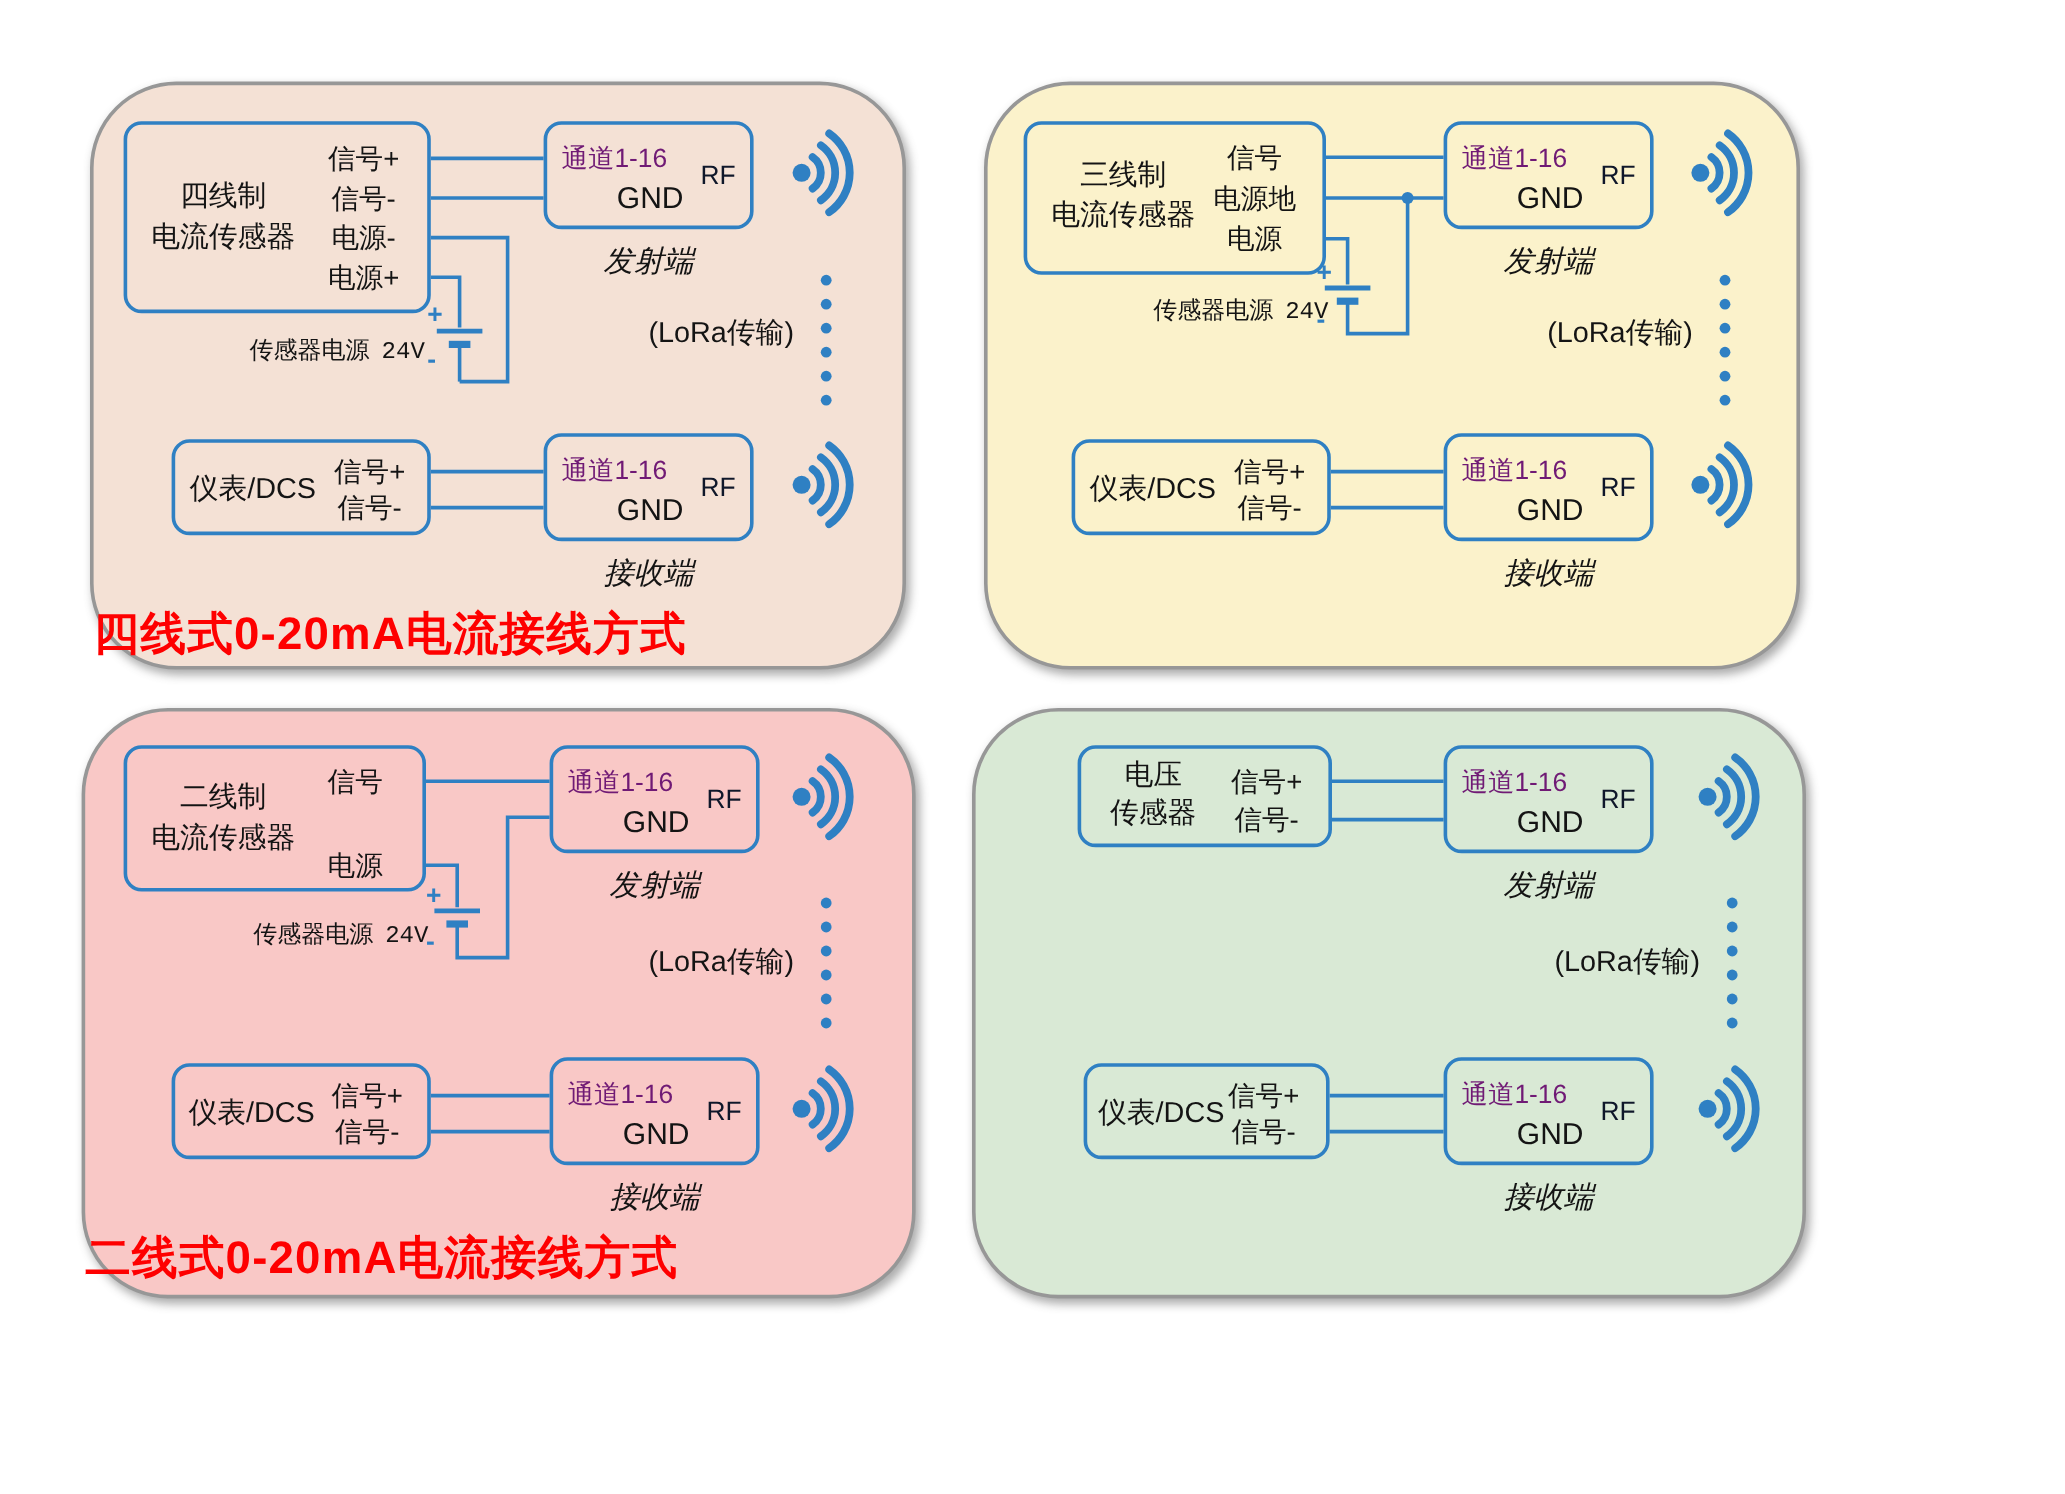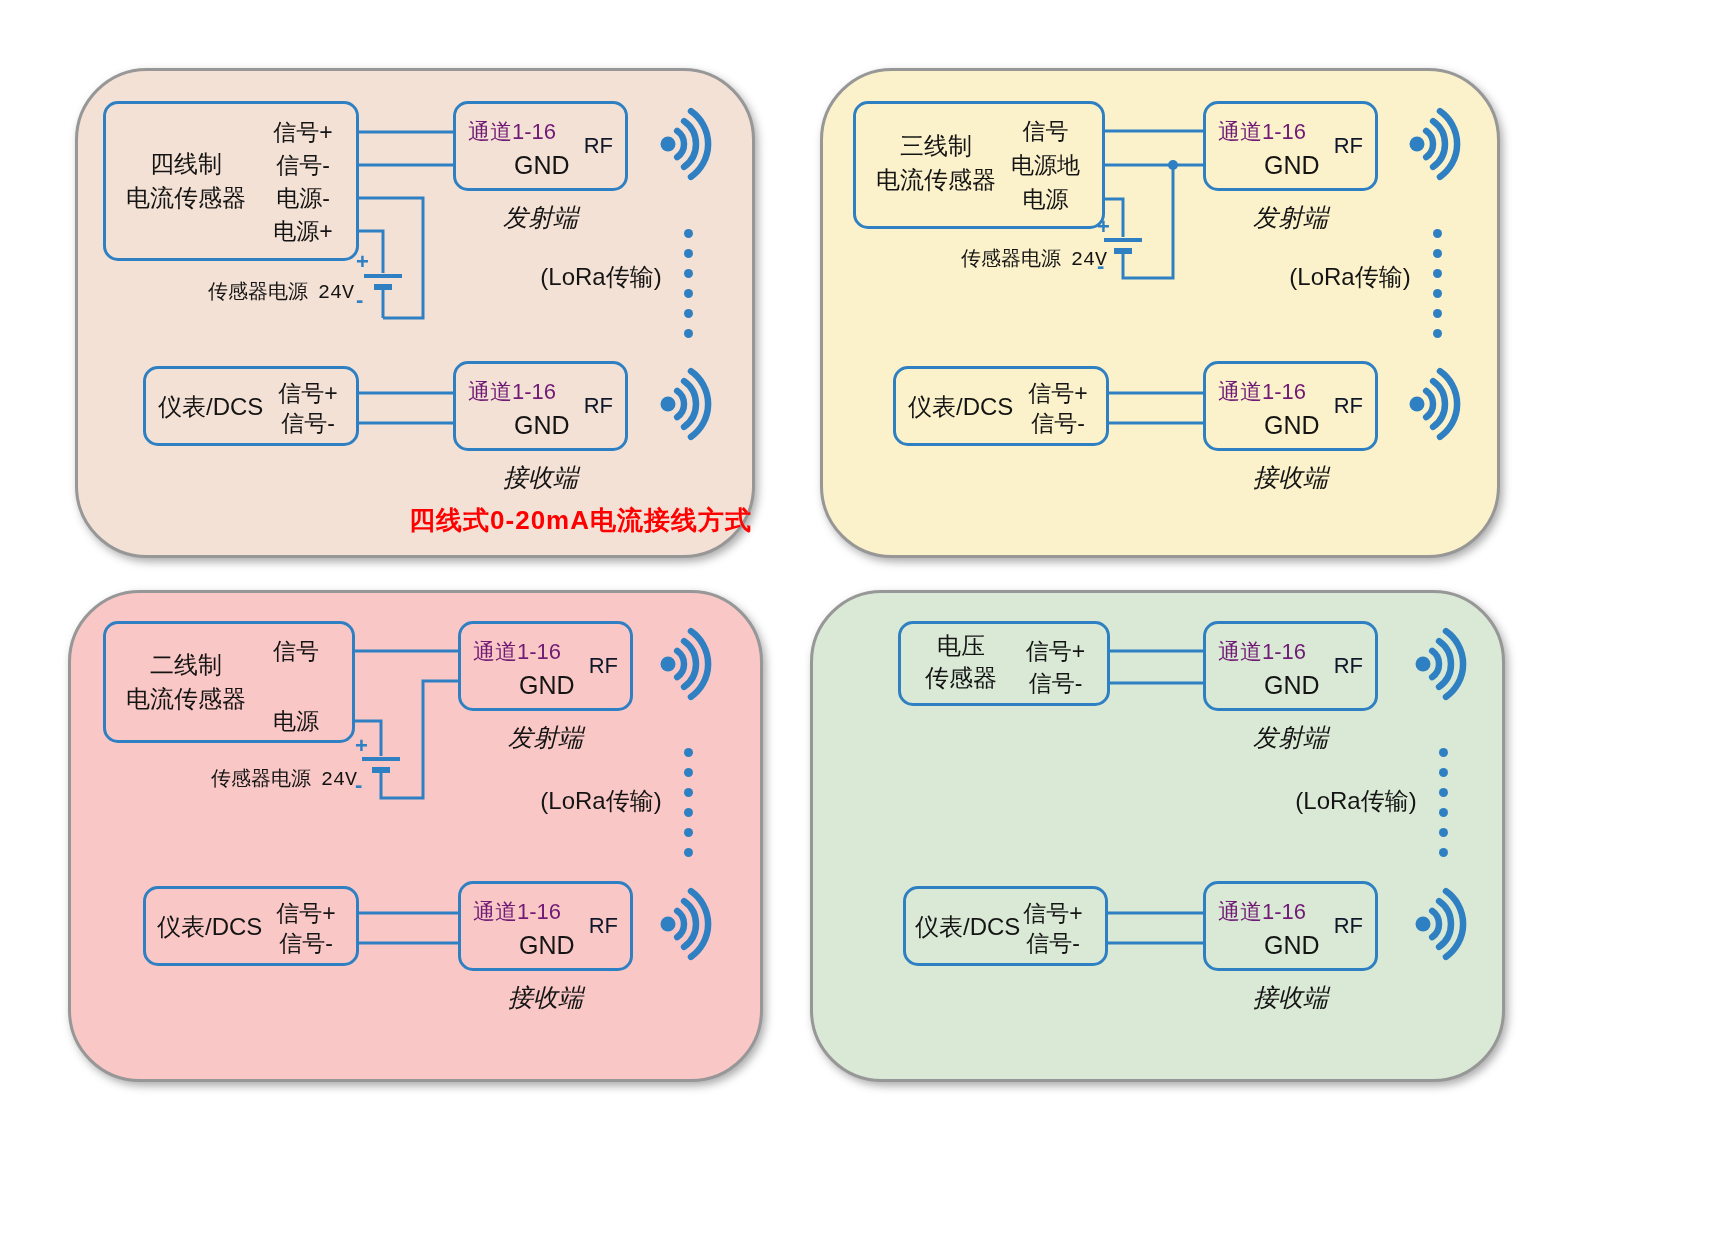--- a/index.html
+++ b/index.html
@@ -12,21 +12,21 @@
   .name { position:absolute; font-size:24px; color:#141414; text-align:center; line-height:34px; }
   .bl1 { position:absolute; left:12px; top:13px; font-size:22px; color:#701a75; white-space:nowrap; }
   .bl2 { position:absolute; left:12px; top:47px; font-size:25px; color:#141414;margin-left:46px; }
   .brf { position:absolute; right:12px; top:29px; font-size:22px; color:#0f172a; }
   .caption { position:absolute; text-align:center; font-size:25px; color:#141414;font-style:italic; }
   .lora { position:absolute; font-size:24px; color:#141414; text-align:center; white-space:nowrap; }
   .plabel { position:absolute; font-size:20px; color:#141414; white-space:nowrap; }
   .pv { margin-left:10px;font-family:Liberation Mono, monospace; }
   .sign { position:absolute; font-size:22px; font-weight:bold; color:#2f80c3; line-height:22px; }
   .dname { position:absolute; font-size:24px; color:#141414; white-space:nowrap; }
-  .title { position:absolute; left:0; right:0; text-align:right; font-size:26px; font-weight:bold;
+  .title { position:absolute; left:0; right:0; text-align:left; font-size:38px; font-weight:bold;
     color:#fe0000; letter-spacing:1px; }
   .wires { position:absolute; left:0; top:0; pointer-events:none; }
   .wifi { position:absolute; }
   .arc { fill:none; stroke:#2f80c3; stroke-width:6.5; stroke-linecap:round; }
   .dots { position:absolute; display:flex; flex-direction:column; gap:11px; }
   .dots i { display:block; width:9px; height:9px; border-radius:50%; background:#2f80c3; }
 </style>
 </head>
 <body>
 
@@ -245,20 +245,21 @@
   </div>
   <div class="caption" style="left:387px;top:388px;width:175px">接收端</div>
 
   <svg class="wifi" style="left:585px;top:291px" width="64" height="80" viewBox="0 0 64 80">
     <circle cx="12" cy="40" r="7.5" fill="#2f80c3"></circle>
     <path class="arc" d="M21.2 26.9 A16 16 0 0 1 21.2 53.1"></path>
     <path class="arc" d="M28.1 17.1 A28 28 0 0 1 28.1 62.9"></path>
     <path class="arc" d="M35 7.2 A40 40 0 0 1 35 72.8"></path>
   </svg>
 
+  <div class="title" style="top:430px">二线式0-20mA电流接线方式</div>
 </div>
 
 <div class="panel" style="left:810px;top:590px;width:695px;height:492px;background:#d9e9d5">
   <svg class="wires" width="695" height="492">
     <g stroke="#2f80c3" stroke-width="3" fill="none">
       <polyline points="297,58 390,58"></polyline>
       <polyline points="297,90 390,90"></polyline>
       <polyline points="295,320 390,320"></polyline>
       <polyline points="295,350 390,350"></polyline>
     </g>

